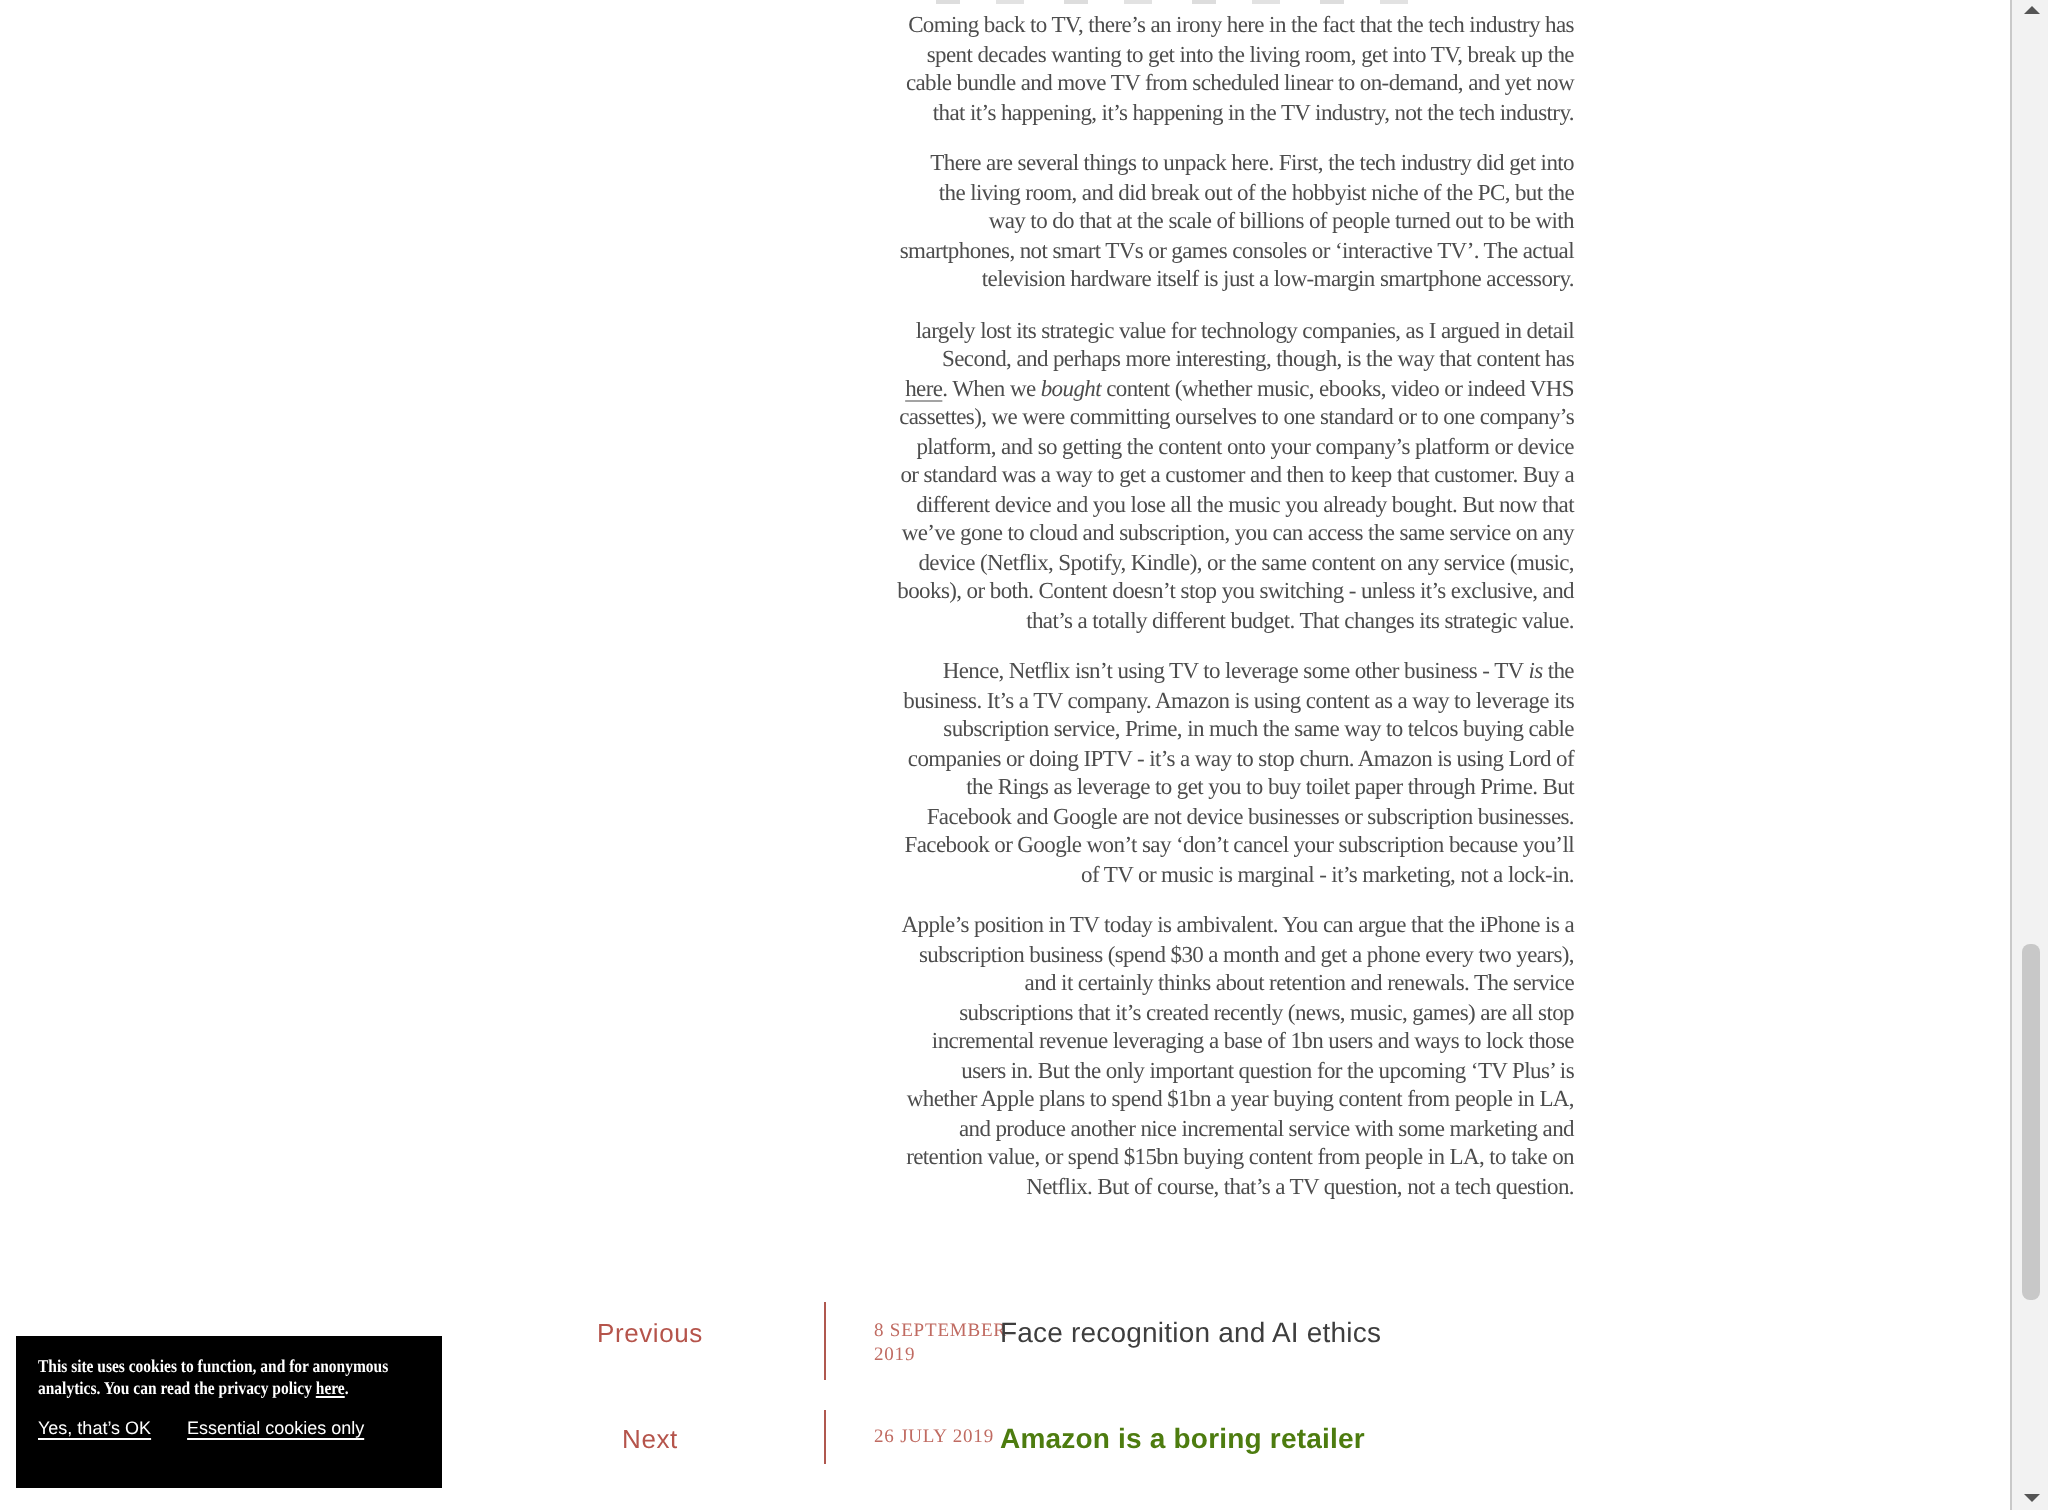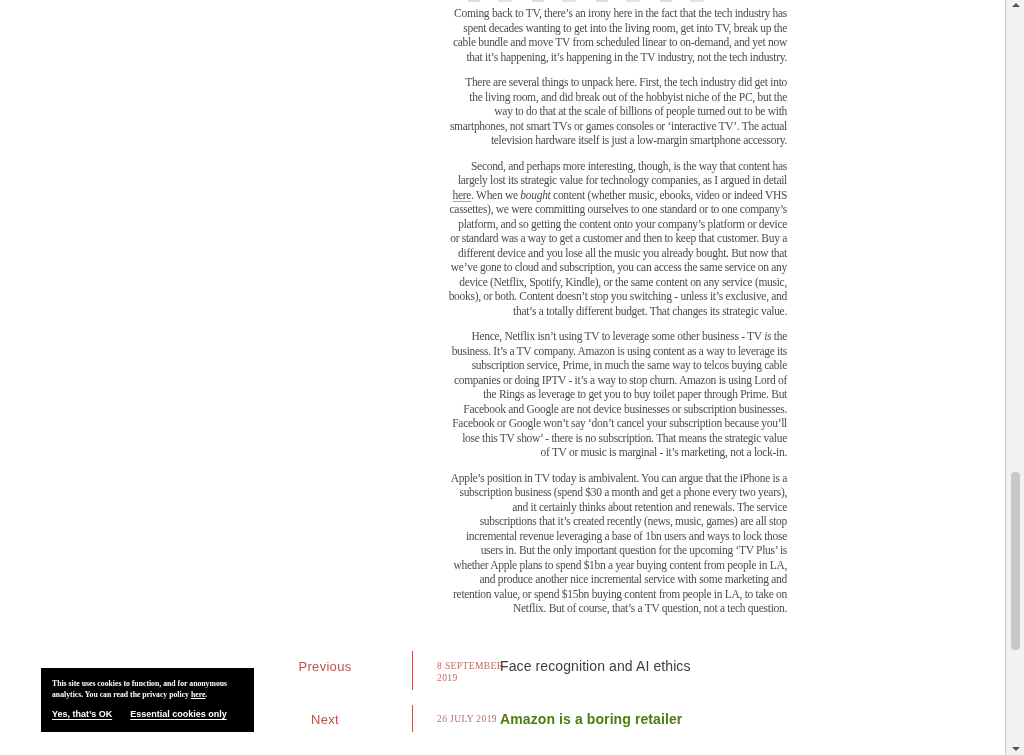--- a/index.html
+++ b/index.html
@@ -22,28 +22,28 @@
   .nav-label{position:absolute;left:260px;width:130px;text-align:center;
              font-family:"Liberation Sans",sans-serif;font-size:13px;letter-spacing:0.3px;cursor:pointer;}
   .nav-divider{position:absolute;left:412px;width:1px;}
   .nav-date{position:absolute;left:437px;width:64px;font-size:9.5px;letter-spacing:0.4px;
             line-height:11.5px;}
   .nav-date div{white-space:nowrap;}
   .nav-title{position:absolute;left:500px;font-family:"Liberation Sans",sans-serif;
              font-size:14px;letter-spacing:0.1px;white-space:nowrap;cursor:pointer;}
 
   
-  .cookie{position:absolute;left:41px;top:668px;width:213px;height:64px;background:#000000;
+  .cookie{position:absolute;left:8px;top:668px;width:213px;height:76px;background:#000000;
           box-sizing:border-box;padding:10px 11px;overflow:hidden;}
   .cookie-msg{font-family:"Liberation Serif",serif;font-weight:bold;font-size:9px;
               line-height:11px;transform:scaleX(0.86);transform-origin:left top;}
   .cookie-msg div{white-space:nowrap;}
   .cookie-link{text-decoration:underline;text-underline-offset:1px;cursor:pointer;}
   .cookie-actions{margin-top:9px;display:flex;gap:18px;
-                  font-family:"Liberation Sans",sans-serif;font-weight:bold;font-size:9px;}
+                  font-family:"Liberation Sans",sans-serif;font-weight:normal;font-size:9px;}
   .cookie-btn{text-decoration:underline;text-underline-offset:2px;white-space:nowrap;cursor:pointer;}
 
   
   .scrollbar{position:absolute;right:0;top:0;width:19px;height:755px;box-sizing:border-box;}
   .scroll-thumb{position:absolute;left:5px;width:9px;top:472px;height:178px;border-radius:4px;}
   .scroll-up{position:absolute;left:6px;top:3px;width:0;height:0;
              border-left:4px solid transparent;border-right:4px solid transparent;
              border-bottom:4px solid #555555;cursor:pointer;}
   .scroll-down{position:absolute;left:6px;bottom:4px;width:0;height:0;
              border-left:4px solid transparent;border-right:4px solid transparent;
@@ -64,41 +64,40 @@
         <div class="tline"><span>that it’s happening, it’s happening in the TV industry, not the tech industry.</span></div>
       </div>
       <div class="para">
         <div class="tline"><span>There are several things to unpack here. First, the tech industry did get into</span></div>
         <div class="tline"><span>the living room, and did break out of the hobbyist niche of the PC, but the</span></div>
         <div class="tline"><span>way to do that at the scale of billions of people turned out to be with</span></div>
         <div class="tline"><span>smartphones, not smart TVs or games consoles or ‘interactive TV’. The actual</span></div>
         <div class="tline"><span>television hardware itself is just a low-margin smartphone accessory.</span></div>
       </div>
       <div class="para">
+        <div class="tline"><span>largely lost its strategic value for technology companies, as I argued in detail</span></div>
         <div class="tline"><span>Second, and perhaps more interesting, though, is the way that content has</span></div>
-        <div class="tline"><span>largely lost its strategic value for technology companies, as I argued in detail</span></div>
         <div class="tline"><span class="lnk">here</span><span>. When we </span><span class="it">bought</span><span> content (whether music, ebooks, video or indeed VHS</span></div>
         <div class="tline"><span>cassettes), we were committing ourselves to one standard or to one company’s</span></div>
         <div class="tline"><span>platform, and so getting the content onto your company’s platform or device</span></div>
         <div class="tline"><span>or standard was a way to get a customer and then to keep that customer. Buy a</span></div>
         <div class="tline"><span>different device and you lose all the music you already bought. But now that</span></div>
         <div class="tline"><span>we’ve gone to cloud and subscription, you can access the same service on any</span></div>
         <div class="tline"><span>device (Netflix, Spotify, Kindle), or the same content on any service (music,</span></div>
         <div class="tline"><span>books), or both. Content doesn’t stop you switching - unless it’s exclusive, and</span></div>
         <div class="tline"><span>that’s a totally different budget. That changes its strategic value.</span></div>
       </div>
       <div class="para">
         <div class="tline"><span>Hence, Netflix isn’t using TV to leverage some other business - TV </span><span class="it">is</span><span> the</span></div>
         <div class="tline"><span>business. It’s a TV company. Amazon is using content as a way to leverage its</span></div>
         <div class="tline"><span>subscription service, Prime, in much the same way to telcos buying cable</span></div>
         <div class="tline"><span>companies or doing IPTV - it’s a way to stop churn. Amazon is using Lord of</span></div>
         <div class="tline"><span>the Rings as leverage to get you to buy toilet paper through Prime. But</span></div>
         <div class="tline"><span>Facebook and Google are not device businesses or subscription businesses.</span></div>
         <div class="tline"><span>Facebook or Google won’t say ‘don’t cancel your subscription because you’ll</span></div>
-        <div class="tline"><span>lose this TV show’ - there is no subscription. That means the strategic value</span></div>
         <div class="tline"><span>of TV or music is marginal - it’s marketing, not a lock-in.</span></div>
       </div>
       <div class="para">
         <div class="tline"><span>Apple’s position in TV today is ambivalent. You can argue that the iPhone is a</span></div>
         <div class="tline"><span>subscription business (spend $30 a month and get a phone every two years),</span></div>
         <div class="tline"><span>and it certainly thinks about retention and renewals. The service</span></div>
         <div class="tline"><span>subscriptions that it’s created recently (news, music, games) are all stop</span></div>
         <div class="tline"><span>incremental revenue leveraging a base of 1bn users and ways to lock those</span></div>
         <div class="tline"><span>users in. But the only important question for the upcoming ‘TV Plus’ is</span></div>
         <div class="tline"><span>whether Apple plans to spend $1bn a year buying content from people in LA,</span></div>

